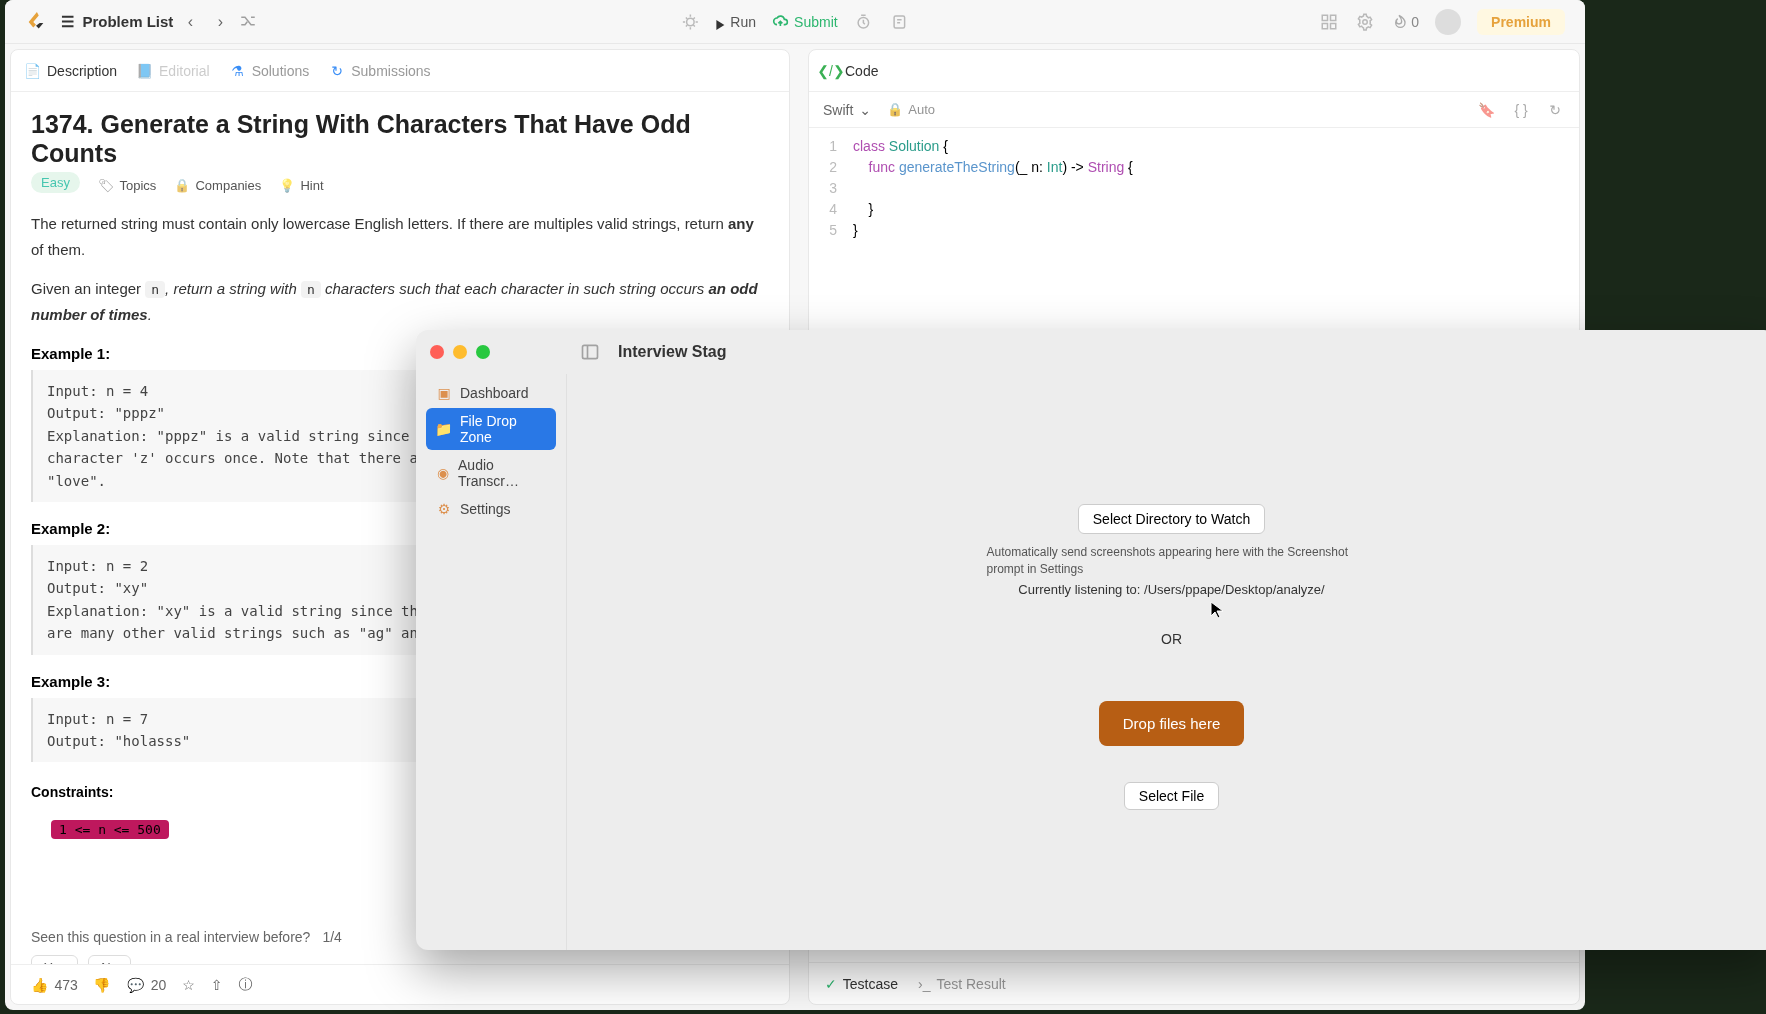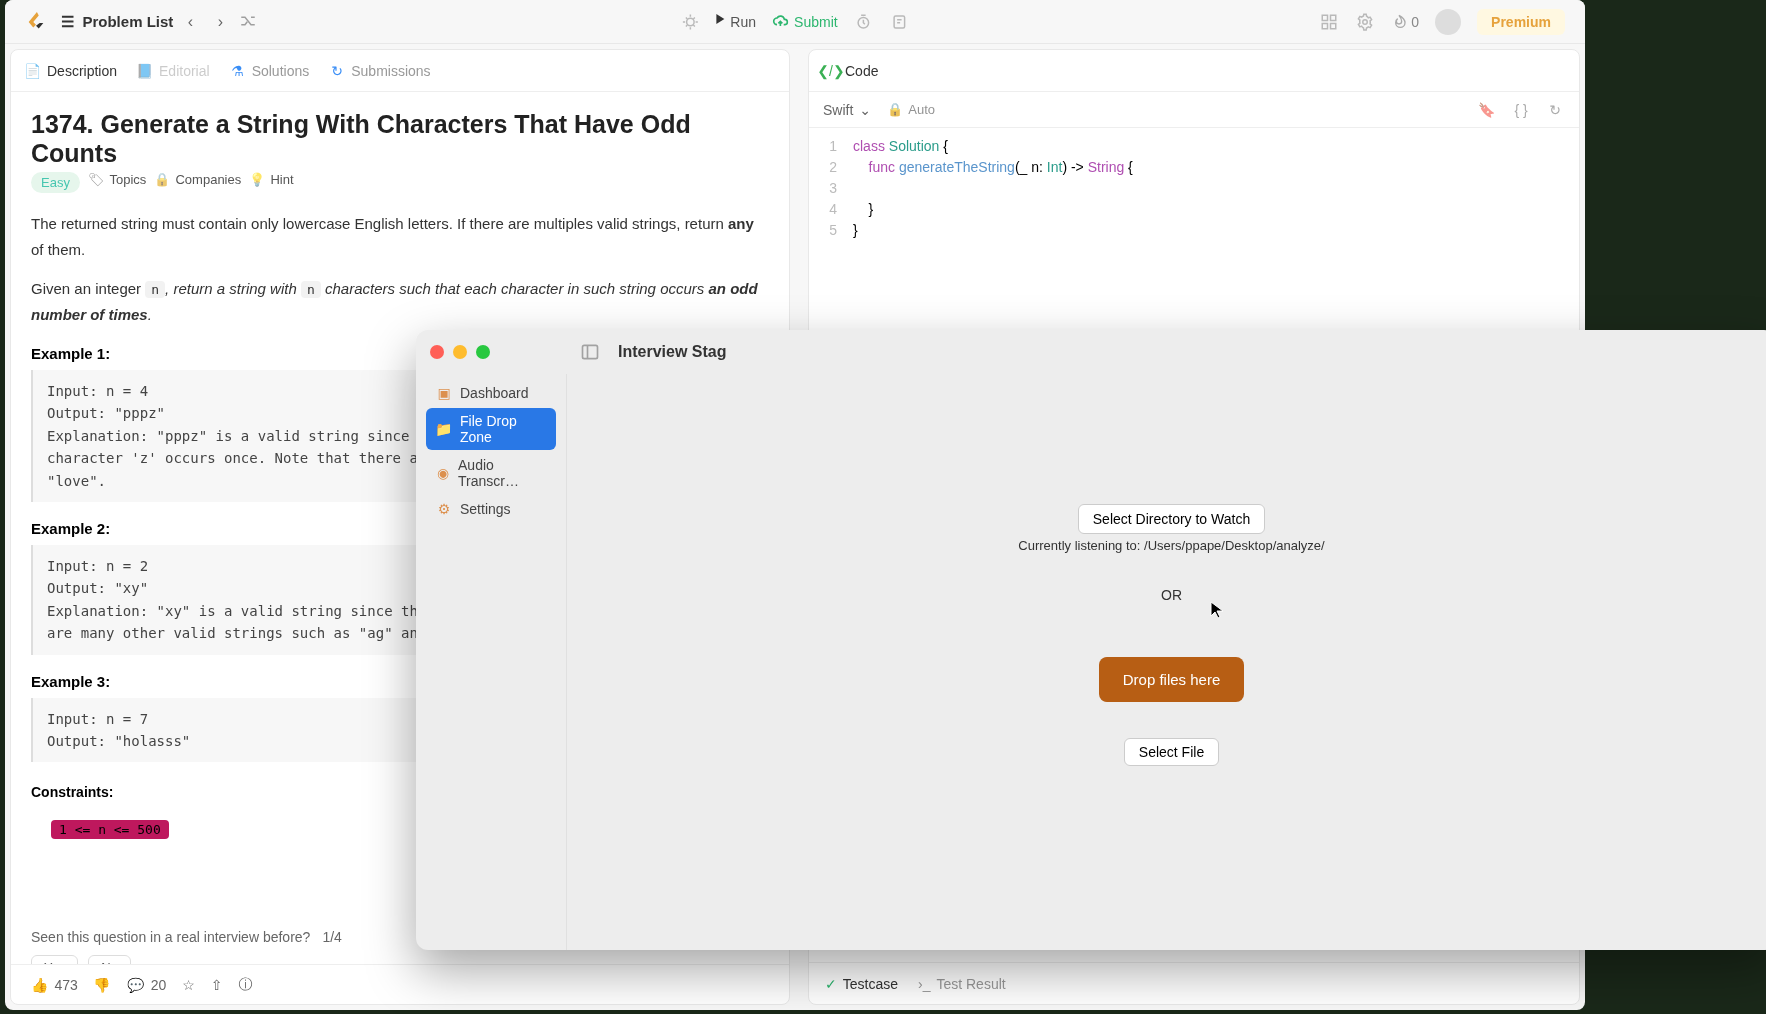--- a/index.html
+++ b/index.html
@@ -6,41 +6,41 @@
 body{background:#1a2819;width:1766px;height:1014px;overflow:hidden;position:relative}
 .leetcode-window{position:absolute;left:5px;top:0;width:1580px;height:1010px;background:#f7f7f7;border-radius:8px;overflow:hidden}
 .top-bar{height:44px;display:flex;align-items:center;padding:0 20px;border-bottom:1px solid #e8e8e8;background:#f7f7f7}
 .logo{width:22px;height:22px;margin-right:14px;display:flex;align-items:center;justify-content:center}
 .logo svg{width:22px;height:22px}
 .problem-list-btn{display:flex;align-items:center;gap:8px;color:#333;font-size:15px;font-weight:600;cursor:pointer;margin-right:8px}
 .nav-arrows{display:flex;gap:12px;margin-right:10px}
 .nav-arrow{width:18px;height:18px;cursor:pointer;opacity:.6;display:flex;align-items:center;justify-content:center}
 .shuffle-btn{width:20px;height:20px;cursor:pointer;opacity:.6}
 .top-center{position:absolute;left:50%;transform:translateX(-50%);display:flex;align-items:center;gap:16px}
-.run-btn{display:flex;align-items:flex-start;gap:6px;cursor:pointer;font-size:14px;color:#555;font-weight:500}
+.run-btn{display:flex;align-items:flex-end;gap:6px;cursor:pointer;font-size:14px;color:#555;font-weight:500}
 .run-btn .play{width:0;height:0;border-left:8px solid #333;border-top:5px solid transparent;border-bottom:5px solid transparent}
 .submit-btn{display:flex;gap:6px;cursor:pointer;color:#2cb66e;font-weight:500;font-size:14px}
 .icon-btn{width:20px;height:20px;cursor:pointer;opacity:.55;display:flex;align-items:center;justify-content:center}
 .top-right{margin-left:auto;display:flex;align-items:center;gap:16px}
 .streak{display:flex;align-items:center;gap:4px;font-size:14px;color:#888}
 .avatar{width:26px;height:26px;border-radius:50%;background:#ddd}
 .premium-btn{padding:5px 14px;background:#fff8e1;color:#e6a23c;font-weight:600;font-size:14px;border-radius:6px}
 .panels{display:flex;height:calc(100% - 44px);gap:8px;padding:0}
 .panel{background:#fff;border-radius:8px;margin:5px;flex:1;display:flex;flex-direction:column;border:1px solid #e8e8e8;overflow:hidden}
 .panel-tabs{height:42px;display:flex;align-items:center;padding:0 14px;border-bottom:1px solid #eee;gap:20px;font-size:14px;color:#999}
 .tab{display:flex;align-items:center;gap:6px;cursor:pointer}
 .tab.active{color:#333;font-weight:500}
 .tab-icon{width:16px;height:16px;display:flex;align-items:center;justify-content:center}
 .desc-icon{color:#3a8ef6}
 .sol-icon{color:#3a8ef6}
 .sub-icon{color:#3a8ef6}
 .code-icon{color:#3ab054}
 .panel-body{padding:18px 20px;overflow-y:auto;flex:1}
 .prob-title{font-size:25px;font-weight:700;color:#222;margin-bottom:4px}
-.meta-row{display:flex;gap:8px;align-items:flex-start;margin-bottom:18px}
+.meta-row{display:flex;gap:18px;align-items:flex-end;margin-bottom:18px}
 .diff-easy{background:#e6f6ec;color:#46c6b0;padding:3px 10px;border-radius:12px;font-size:13px;font-weight:500}
 .meta-btn{display:flex;align-items:center;gap:5px;font-size:13px;color:#555;cursor:pointer}
 .meta-btn .mi{opacity:.6}
 .desc-text{font-size:15px;color:#333;line-height:1.7;margin-bottom:14px}
 .code-inline{font-family:Menlo,monospace;background:#f2f2f2;padding:1px 6px;border-radius:4px;font-size:13px}
 .example-title{font-weight:700;font-size:15px;margin:18px 0 8px}
 .example-block{background:#f7f7f7;border-left:2px solid #ddd;padding:10px 14px;font-family:Menlo,monospace;font-size:14px;color:#444;line-height:1.6;white-space:pre-wrap;border-radius:0 6px 6px 0}
 .constraints-title{font-weight:700;font-size:14px;margin:22px 0 20px}
 .constraints-list{padding-left:20px}
 .constraints-list li{font-family:Menlo,monospace;font-size:13px;background:#be185d;padding:2px 8px;border-radius:4px;display:inline-block;list-style:disc}
@@ -347,20 +347,21 @@
         <span class="si" style="color:#d97a27">◉</span>
         <span>Audio Transcr…</span>
       </div>
       <div class="side-item">
         <span class="si" style="color:#d97a27">⚙</span>
         <span>Settings</span>
       </div>
     </div>
     <div class="app-main">
       <div class="dir-btn">Select Directory to Watch</div>
+      <div class="hint-text">Automatically send screenshots appearing here with the Screenshot prompt in Settings</div>
       <div class="listen-text">Currently listening to: /Users/ppape/Desktop/analyze/</div>
       <div class="or-text">OR</div>
       <div class="drop-btn">Drop files here</div>
       <div class="select-file">Select File</div>
     </div>
   </div>
 </div>
 
 <div class="cursor">
   <svg viewBox="0 0 14 18">

